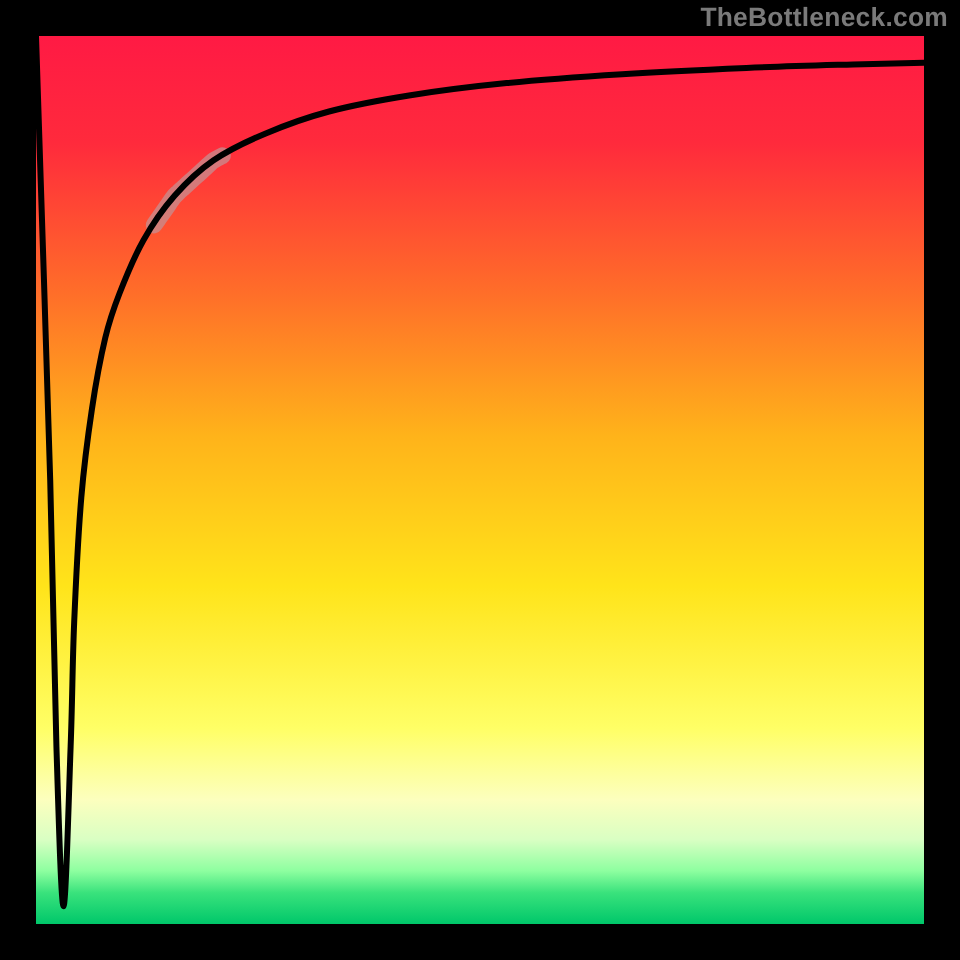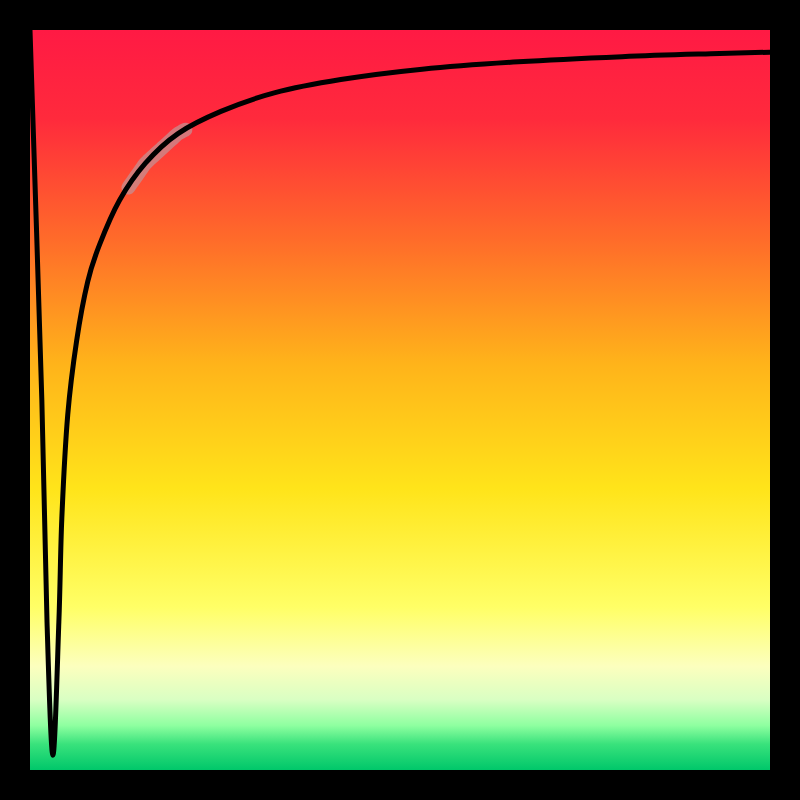--- a/index.html
+++ b/index.html
@@ -33,20 +33,21 @@
     left: 0;
     width: 800px;
     height: 800px;
     z-index: 1;
   }
 </style>
 </head>
 <body>
 
 <div class="stage">
+  <div class="watermark">TheBottleneck.com</div>
 
   <svg class="plot" viewBox="0 0 800 800">
     <defs>
       <linearGradient id="bg-grad" x1="0" y1="0" x2="0" y2="1">
           <stop offset="0.00%" stop-color="#ff1a44"></stop>
           <stop offset="12.00%" stop-color="#ff2a3c"></stop>
           <stop offset="28.00%" stop-color="#ff6a2a"></stop>
           <stop offset="45.00%" stop-color="#ffb31a"></stop>
           <stop offset="62.00%" stop-color="#ffe41a"></stop>
           <stop offset="78.00%" stop-color="#ffff66"></stop>

